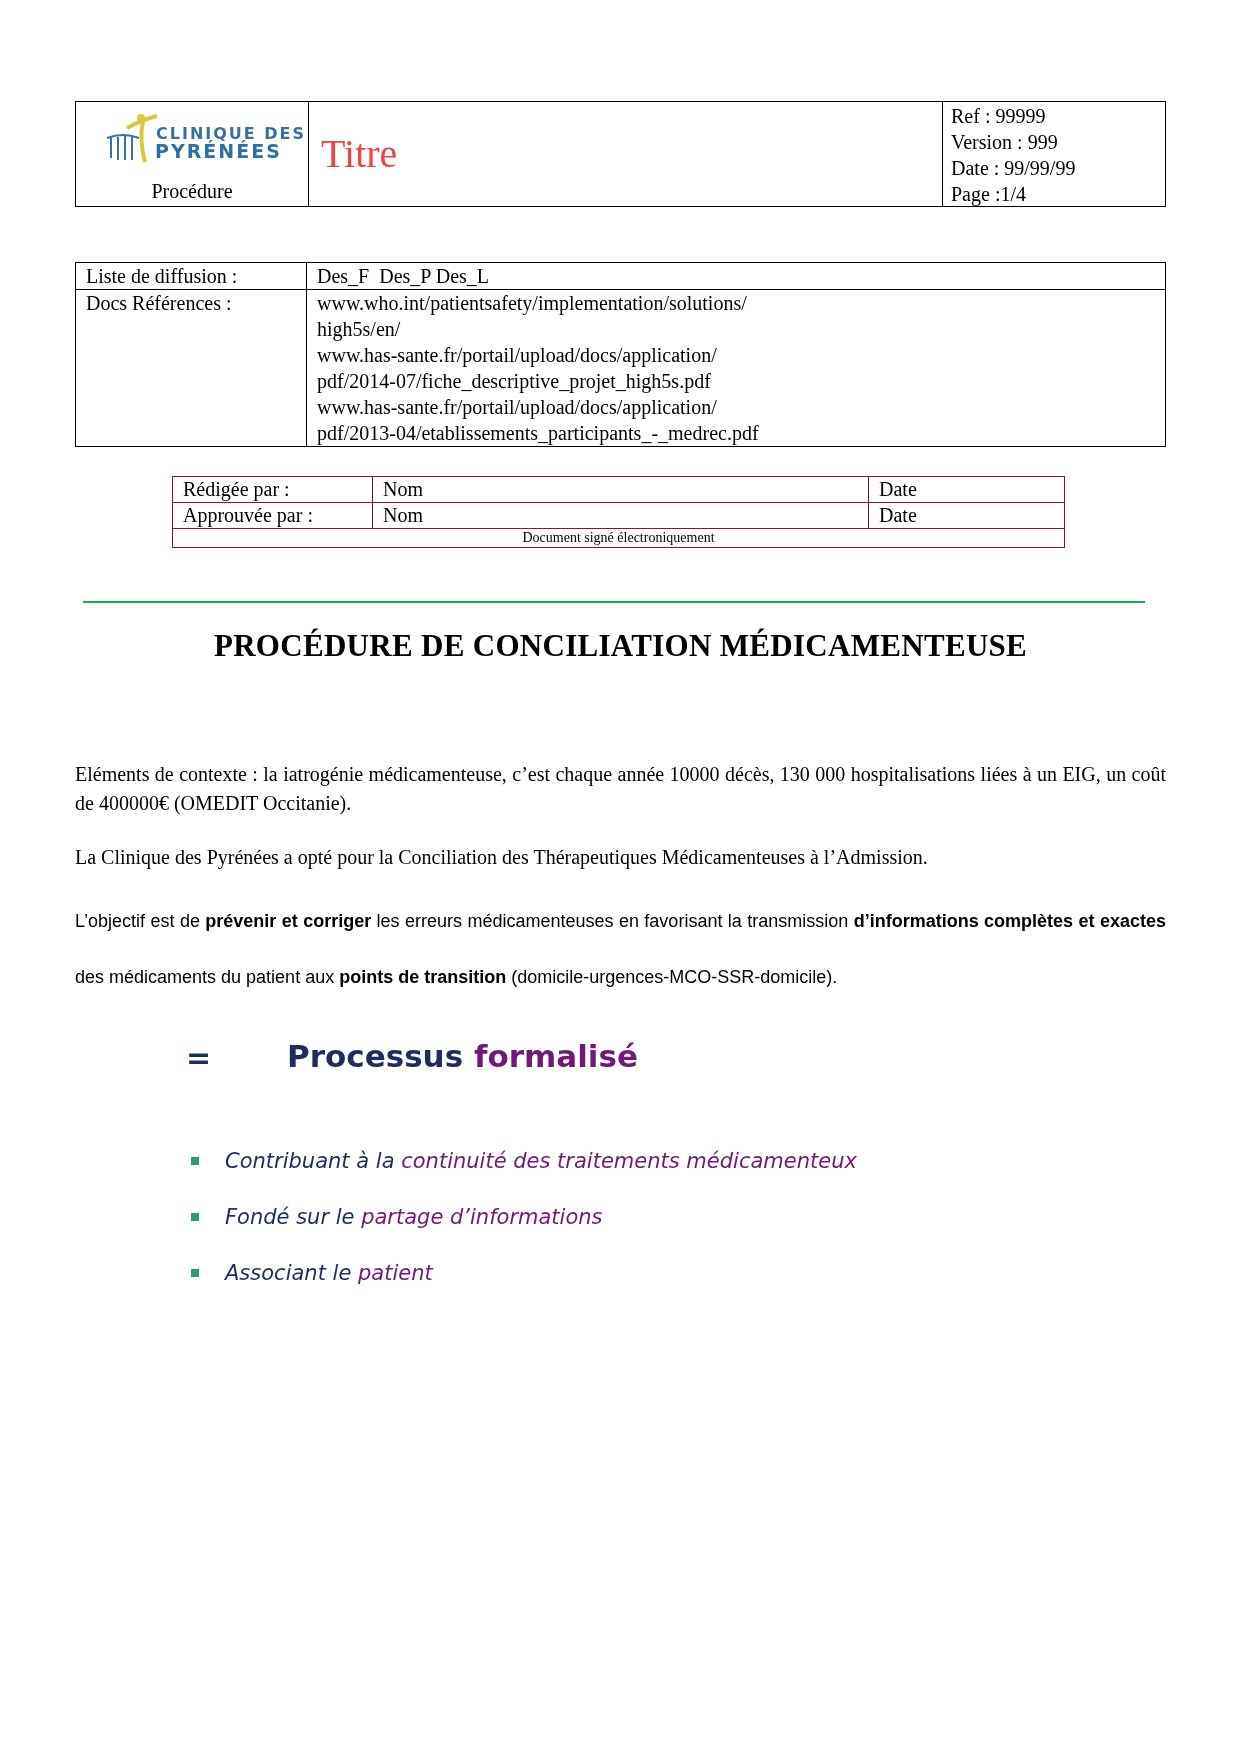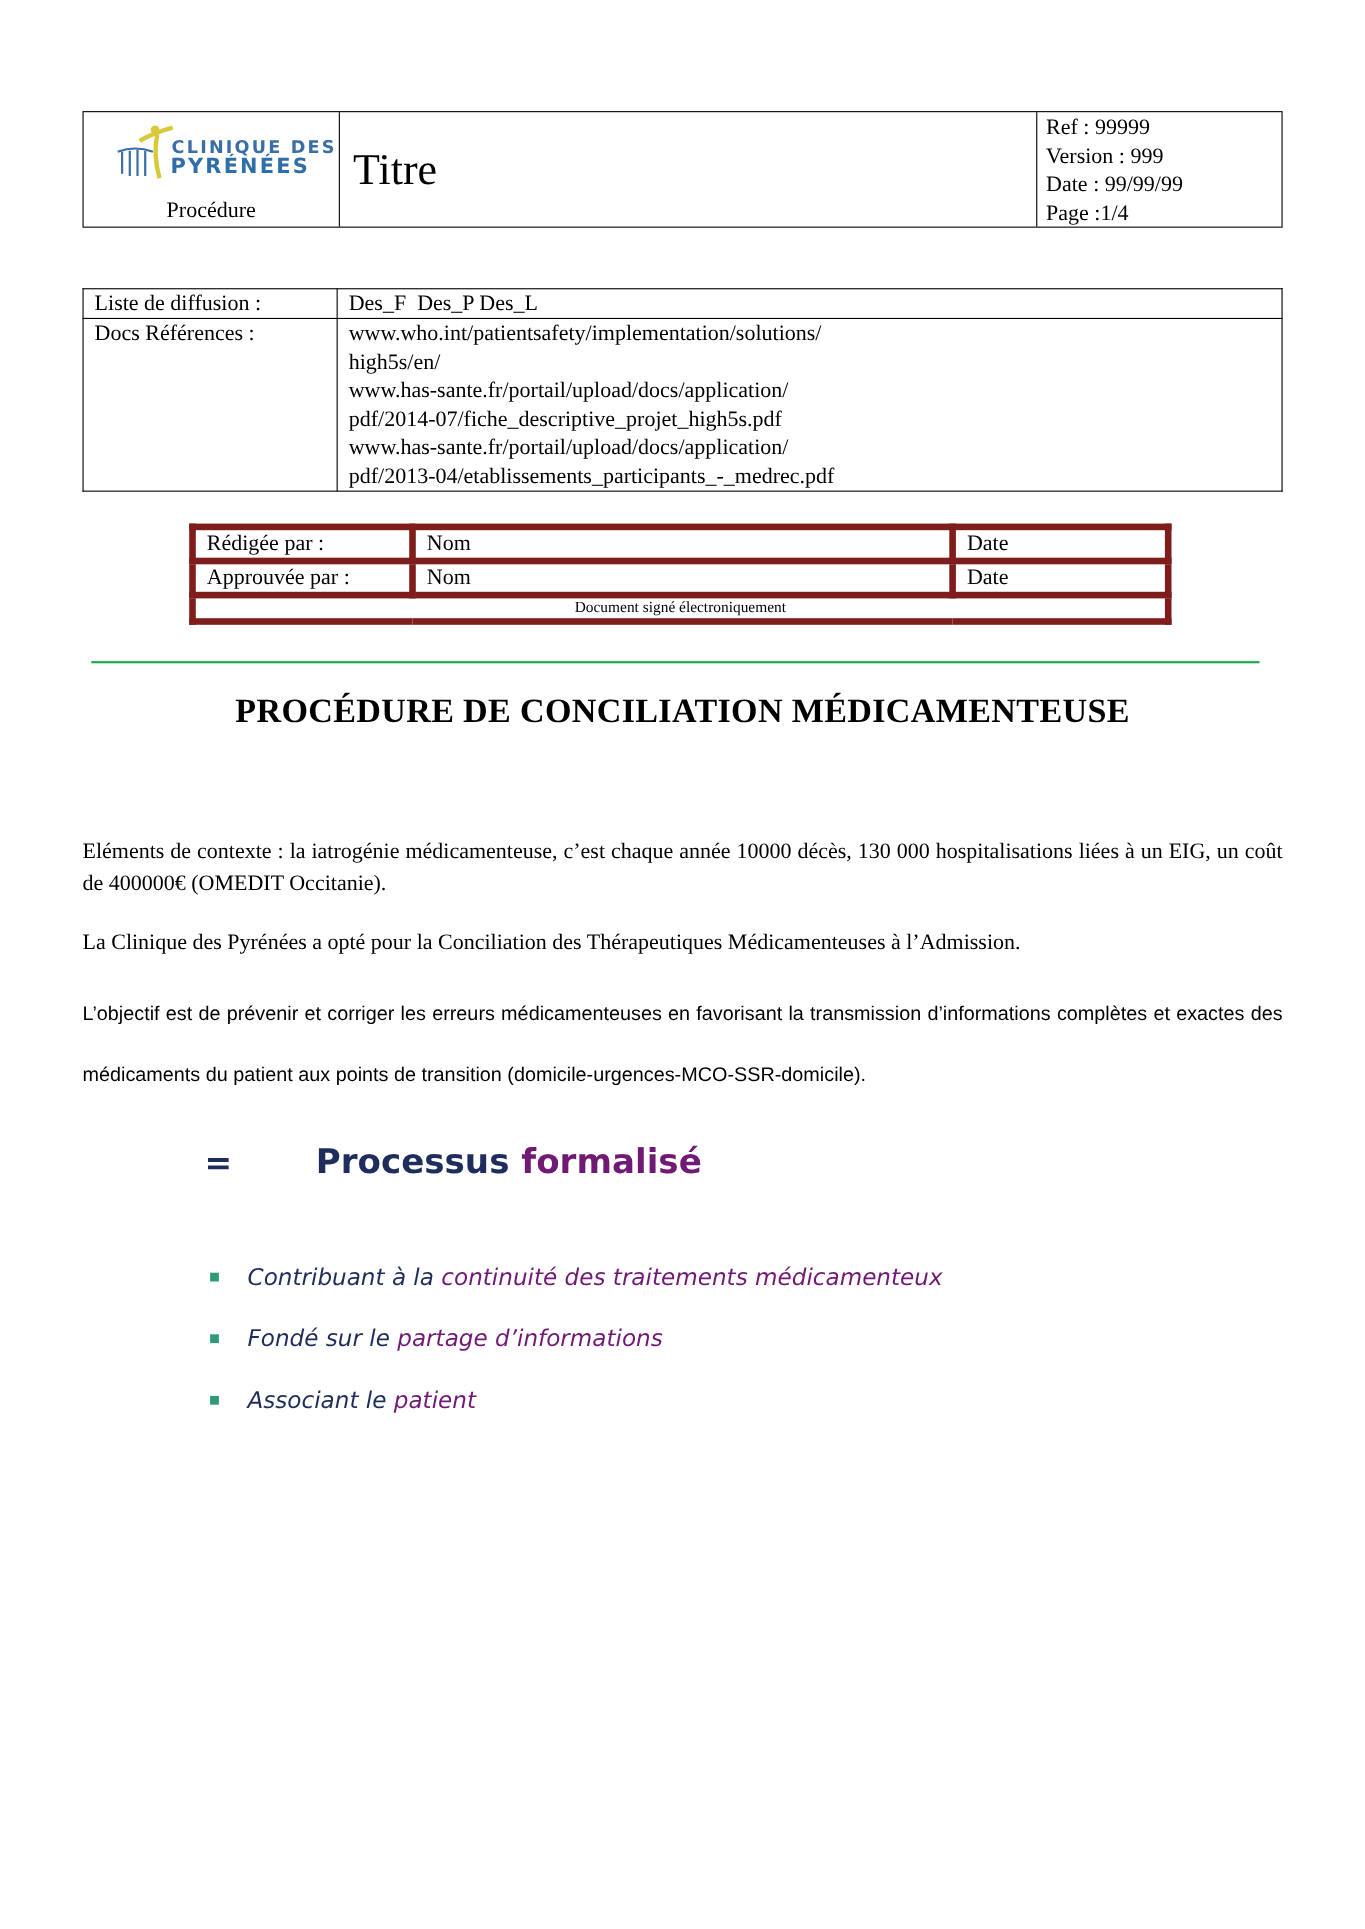--- a/index.html
+++ b/index.html
@@ -9,44 +9,44 @@
     
     .hdr { position: absolute; left: 75px; top: 101px; width: 1091px; height: 106px; border: 1px solid #000; display: flex; }
     .hdr-logo { width: 233px; border-right: 1px solid #000; position: relative; }
     .hdr-title { flex: 1; border-right: 1px solid #000; position: relative; }
     .hdr-meta { width: 222px; padding: 1px 0 0 8px; font-size: 20px; line-height: 26px; }
     .logo { position: absolute; left: 27px; top: 8px; width: 180px; height: 60px; }
     .logo-line1 { position: absolute; left: 53px; top: 14px; font-family: "DejaVu Sans", sans-serif; font-size: 16px; letter-spacing: 2px; color: #3a6ea5; font-weight: bold; white-space: nowrap; }
     .logo-line2 { position: absolute; left: 52px; top: 30px; font-family: "DejaVu Sans", sans-serif; font-size: 19px; letter-spacing: 2px; color: #2f6fa8; font-weight: bold; white-space: nowrap; }
     .logo-mark { position: absolute; left: 0; top: 0; width: 55px; height: 55px; }
     .proc-label { position: absolute; left: 0; right: 0; top: 78px; text-align: center; font-size: 20px; }
-    .titre { position: absolute; left: 12px; top: 28px; font-size: 40px; color: #000000; }
+    .titre { position: absolute; left: 12px; top: 28px; font-size: 40px; color: #ef4444; }
 
     
     .diff { position: absolute; left: 75px; top: 262px; width: 1091px; border: 1px solid #000; border-collapse: collapse; font-size: 20px; }
     .diff td { border: 1px solid #000; vertical-align: top; padding: 0 10px; line-height: 26px; }
     .diff td.lbl { width: 231px; }
     .ref-line { display: block; white-space: nowrap; }
 
     
     .sig { position: absolute; left: 172px; top: 476px; width: 893px; border-collapse: collapse; font-size: 20px; }
-    .sig td { border: 6px solid #7f1d1d; padding: 0 10px; line-height: 25px; }
+    .sig td { border: 1px solid #7f1d1d; padding: 0 10px; line-height: 25px; }
     .sig td.c1 { width: 200px; }
     .sig td.c3 { width: 196px; }
     .sig td.signed { text-align: center; font-size: 14px; line-height: 18px; }
 
     .green-rule { position: absolute; left: 83px; top: 601px; width: 1062px; height: 2px; background: #1aac4e; }
 
     .main-title { position: absolute; left: 0; width: 1241px; top: 628px; text-align: center; font-size: 31px; font-weight: bold; letter-spacing: 0.3px; }
 
     .para { position: absolute; left: 75px; width: 1091px; font-size: 20px; line-height: 29px; }
     .p1 { top: 760px; text-align: justify; }
     .p2 { top: 843px; }
     .p3 { top: 893px; font-family: "Liberation Sans", "DejaVu Sans", sans-serif; font-size: 18px; line-height: 56px; text-align: justify; text-align-last: left; }
-    .p3 b { font-weight: normal; }
+    .p3 b { font-weight: bold; }
 
     
     .slide { position: absolute; left: 170px; top: 1030px; width: 900px; height: 370px; font-family: "DejaVu Sans", "Liberation Sans", sans-serif; }
     .eq { position: absolute; left: 16px; top: 10px; font-size: 30px; font-weight: bold; color: #1f2d5c; }
     .slide-title { position: absolute; left: 117px; top: 8px; font-size: 31px; font-weight: bold; color: #1f2d5c; }
     .red { color: #701a75; }
     .bullets { position: absolute; left: 18px; top: 112px; }
     .bullet { position: relative; padding-left: 37px; font-size: 21px; color: #1f2d5c; line-height: 38px; margin-bottom: 18px; font-style: italic; }
     .bullet .sq { position: absolute; left: 3px; top: 15px; width: 8px; height: 8px; background: #2e9a78; }
   </style>

